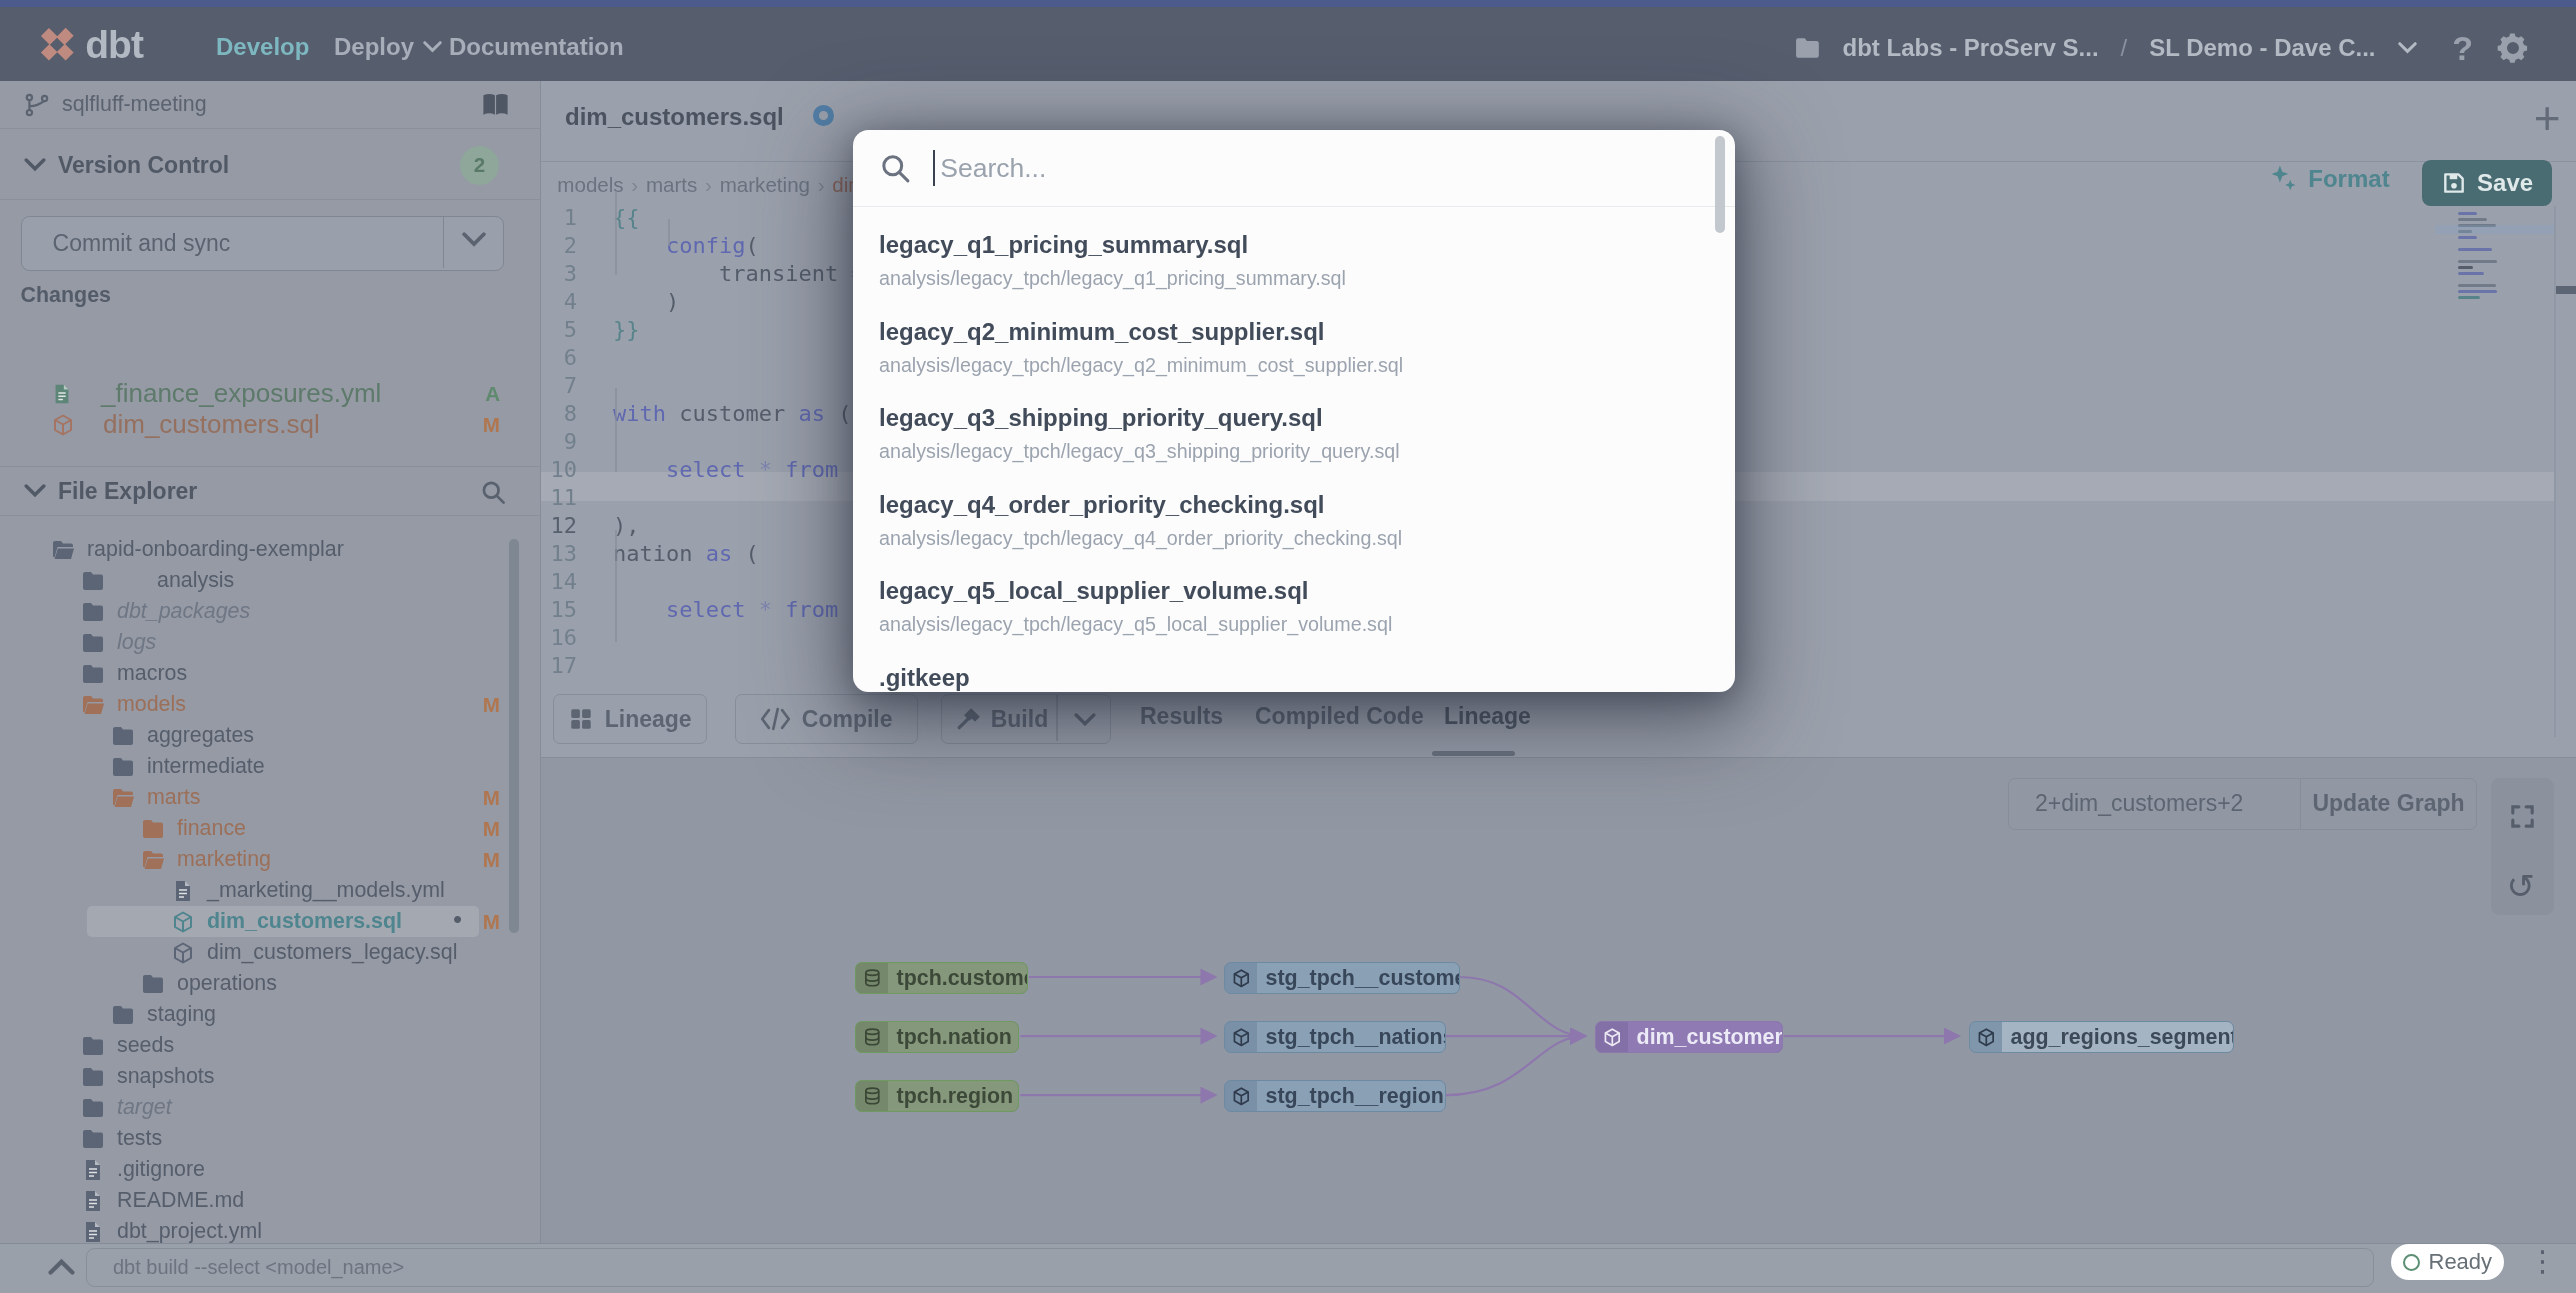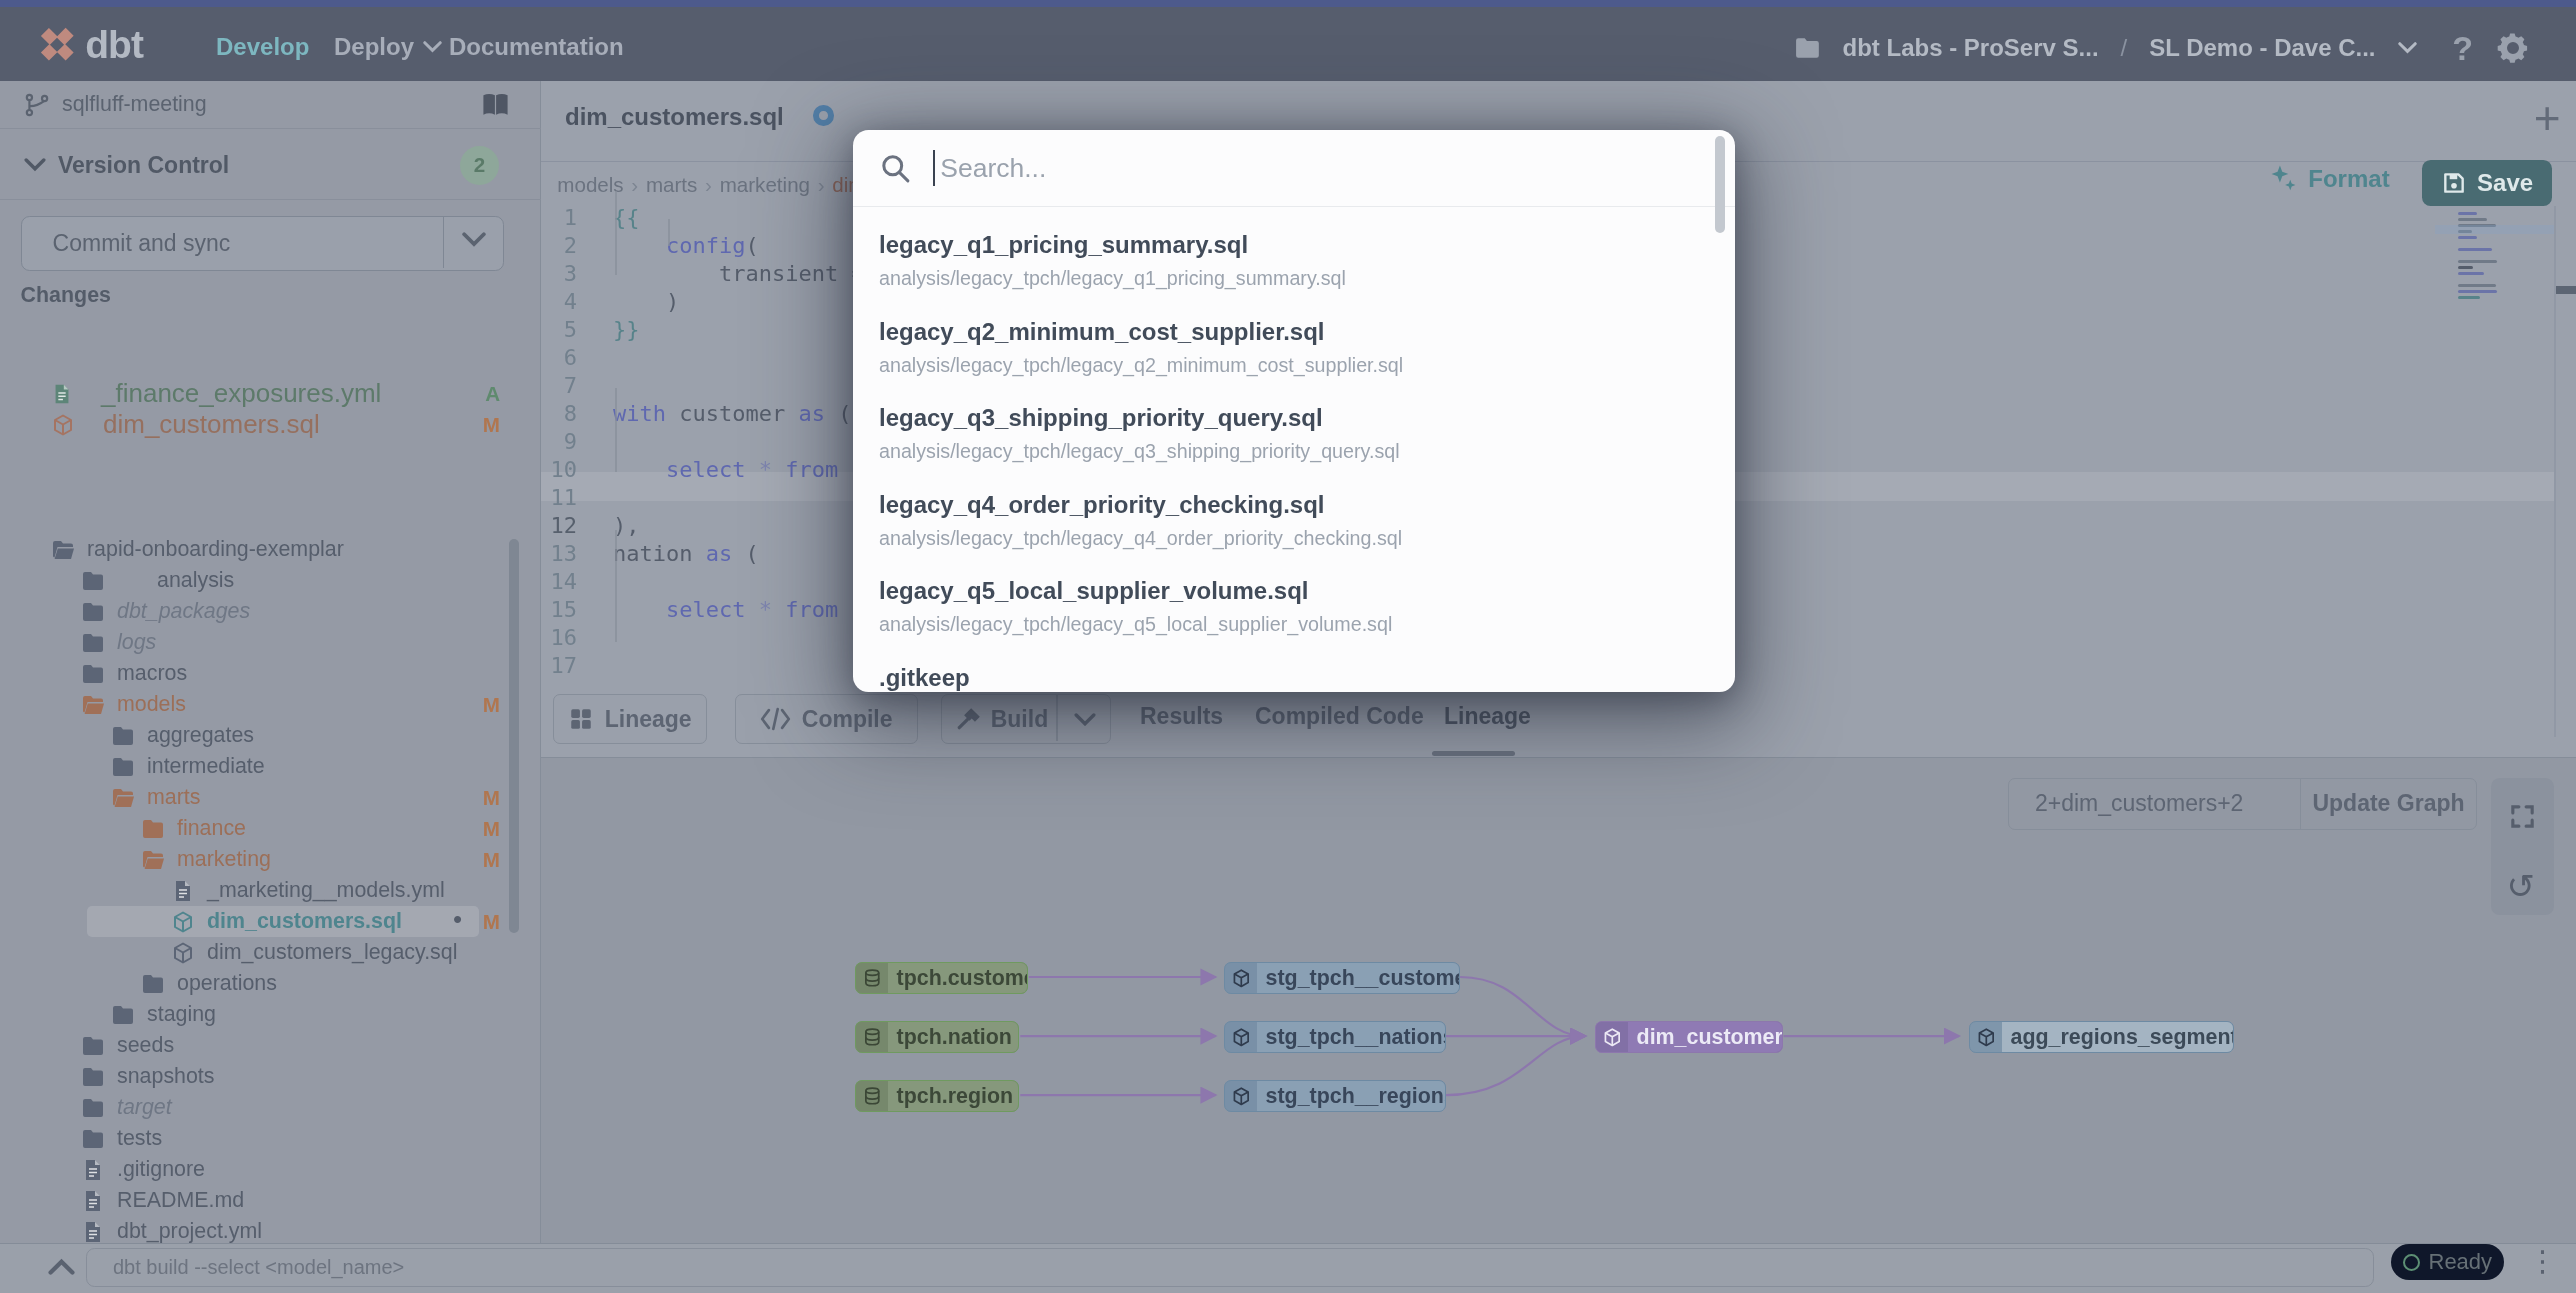--- a/index.html
+++ b/index.html
@@ -115,21 +115,21 @@
   .node.model { border-color:#8d77ad; background:#8270a6; }
   .node.model .nlabel-bg { background:#8f7ab4; color:#eceaf6; }
   .node.agg { border-color:#6d8aa3; background:#7f96ab; }
   .node.agg .nlabel-bg { background:#a4b4c2; color:#3c4a58; }
   .nlabel-bg { height:100%; display:flex; align-items:center; }
 
   
   #cmdbar { left:0; top:1243px; width:2576px; height:50px; background:#9aa0aa; border-top:1.7px solid #848c98; }
   #cmd-caret { position:absolute; left:48px; top:13.7px; color:#5a6270; }
   #cmd-input { position:absolute; left:86px; top:4.3px; width:2288px; height:39px; border:1.7px solid #878e9a; border-radius:8.6px; display:flex; align-items:center; padding-left:26px; font-size:20px; color:#6d7480; }
-  #ready-pill { position:absolute; left:2391px; top:0px; width:113px; height:36px; border-radius:18px; background:#0f172a; display:flex; align-items:center; justify-content:center; gap:8.6px; }
+  #ready-pill { position:absolute; left:2391px; top:0px; width:113px; height:36px; border-radius:18px; background:#ffffff; display:flex; align-items:center; justify-content:center; gap:8.6px; }
   #ready-circle { width:17px; height:17px; border-radius:50%; border:2.6px solid #5d8f74; }
   #ready-text { font-size:22px; color:#667076; }
   #kebab { position:absolute; left:2528px; top:1.7px; font-size:29px; color:#5a6270; letter-spacing:0; line-height:1.1; }
 
   
   #modal { left:853px; top:130px; width:882px; height:562px; background:#fcfcfd; border-radius:15.4px; box-shadow:0 21.4px 86px 13px rgba(35,40,55,.55), 0 6.9px 31px rgba(35,40,55,.4); z-index:50; overflow:hidden; }
   #modal-search-row { position:absolute; left:0; top:0; width:882px; height:77px; display:flex; align-items:center; border-bottom:1.7px solid #e8eaed; }
   #modal-search-icon { margin-left:26px; color:#6b7280; }
   #modal-caret { width:2.6px; height:36px; background:#3a4250; margin-left:20.6px; }
   #modal-input { flex:1; border:none; outline:none; font-size:26.5px; color:#3c4450; margin-left:5.1px; background:transparent; font-family:"Liberation Sans",sans-serif; }
@@ -228,20 +228,30 @@
           <svg width="24" height="24" viewBox="0 0 24 24">
             <g stroke="#a57462" stroke-width="2" fill="none" stroke-linejoin="round">
               <path d="M12 2.5l8 4.5v10l-8 4.5-8-4.5V7z"></path>
               <path d="M4 7l8 4.5L20 7M12 11.5V21"></path>
             </g>
           </svg>
           <span class="change-name" style="color: rgb(150, 112, 95);">dim_customers.sql</span>
           <span class="change-badge" style="color: rgb(176, 118, 79);">M</span>
         </div>
       </div>
+    <div class="side-row" id="fe-header">
+      <svg width="22" height="13.7" viewBox="0 0 22 14" style="margin-left:24px">
+          <path d="M2 2l9 9 9-9" fill="none" stroke="#515966" stroke-width="3.5" stroke-linecap="round"></path>
+        </svg>
+      <span class="sec-title">File Explorer</span>
+      <svg id="fe-search" width="27" height="27" viewBox="0 0 24 24">
+          <circle cx="10" cy="10" r="6.5" fill="none" stroke="#59616e" stroke-width="2.4"></circle>
+          <path d="M15 15l6 6" stroke="#59616e" stroke-width="2.4" stroke-linecap="round"></path>
+        </svg>
+    </div>
     <div id="tree">
         <div class="tree-row" style="padding-left: 51px;">
           <svg width="24" height="24" viewBox="0 0 24 24" style="position: relative;">
             <path d="M2 5q0-2 2-2h6l2 2.5h8q2 0 2 2V9H6.5L3.5 19.5Q2 19 2 18z" fill="#5c6576"></path>
             <path d="M6.8 10.5H23L20 21H3.6z" fill="#5c6576"></path>
           </svg>
           <span class="tree-label" style="position: relative;">rapid-onboarding-exemplar</span>
         </div>
         <div class="tree-row" style="padding-left: 81px; gap: 40px;">
           <svg width="24" height="24" viewBox="0 0 24 24" style="position: relative;">

